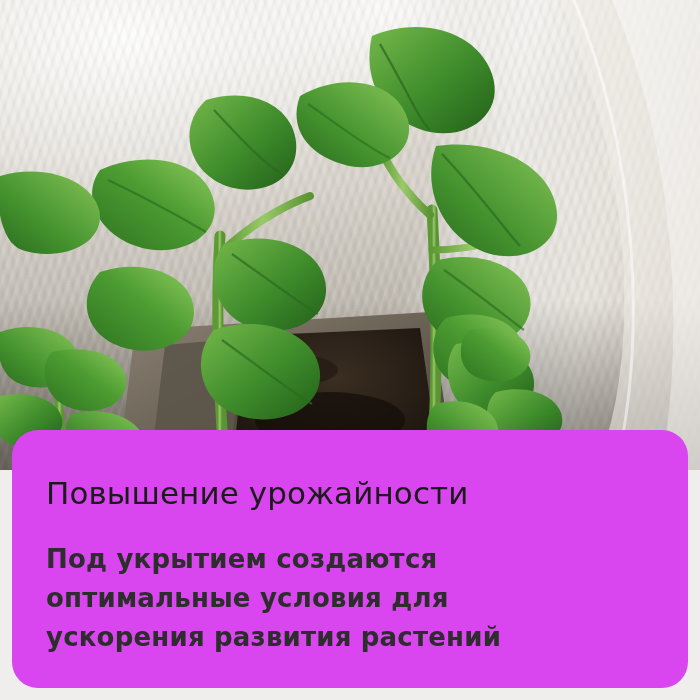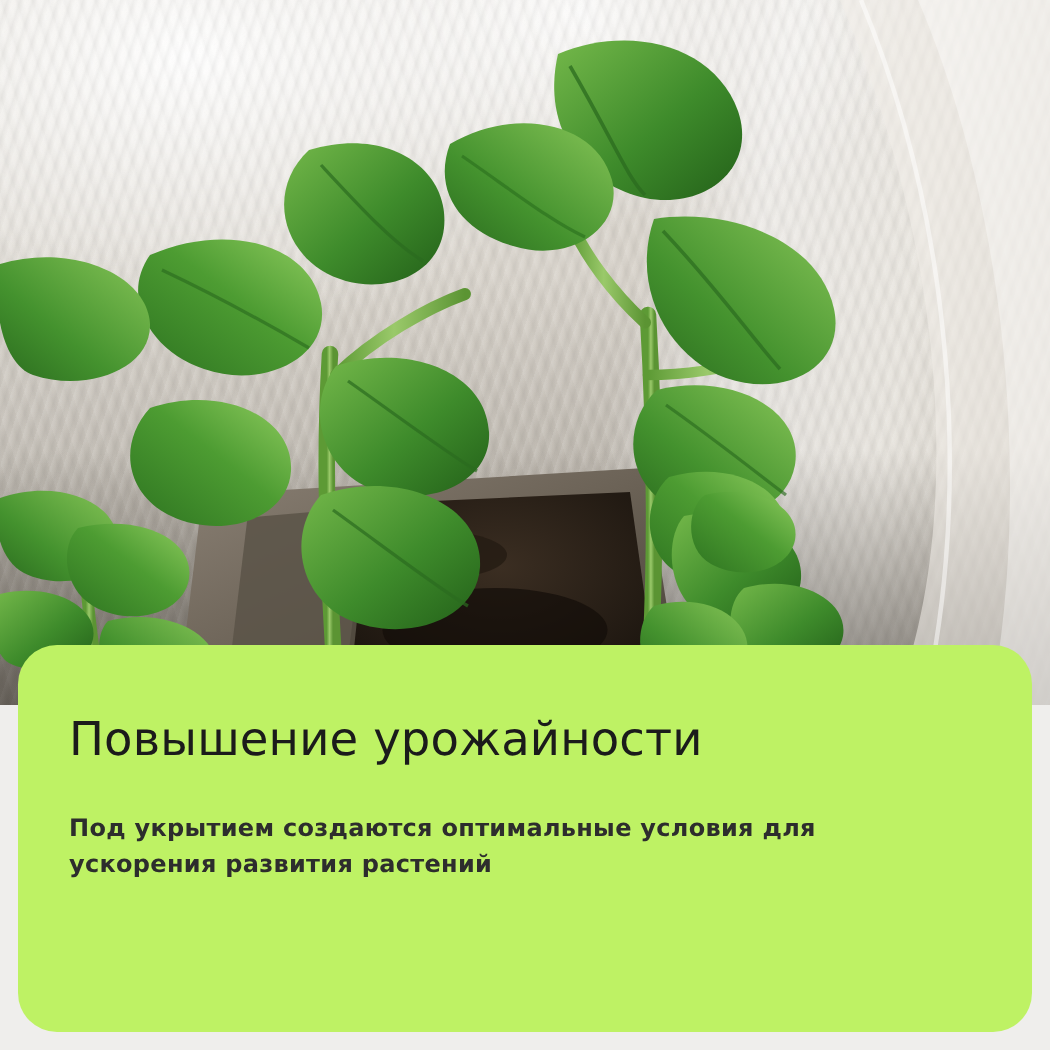--- a/index.html
+++ b/index.html
@@ -64,41 +64,41 @@
     inset: 0;
   }
 
   
   .panel {
     position: absolute;
     left: 12px;
     top: 430px;
     width: 676px;
     height: 258px;
-    background: #bef264;
+    background: #d946ef;
     border-radius: 26px;
   }
   .panel-inner {
     position: absolute;
     left: 34px;
     top: 46px;
     right: 30px;
   }
   .headline {
     font-family: "DejaVu Sans", sans-serif;
     font-size: 31px;
     line-height: 1.15;
     font-weight: 400;
     color: #1b1b1b;
     letter-spacing: 0.1px;
     margin: 0 0 28px 0;
   }
   .subline {
     font-family: "DejaVu Sans", sans-serif;
-    font-size: 16px;
+    font-size: 26px;
     line-height: 1.5;
     font-weight: 700;
     color: #2d2d2d;
     letter-spacing: 0.2px;
     margin: 0;
     max-width: 570px;
   }
 </style>
 </head>
 <body>

